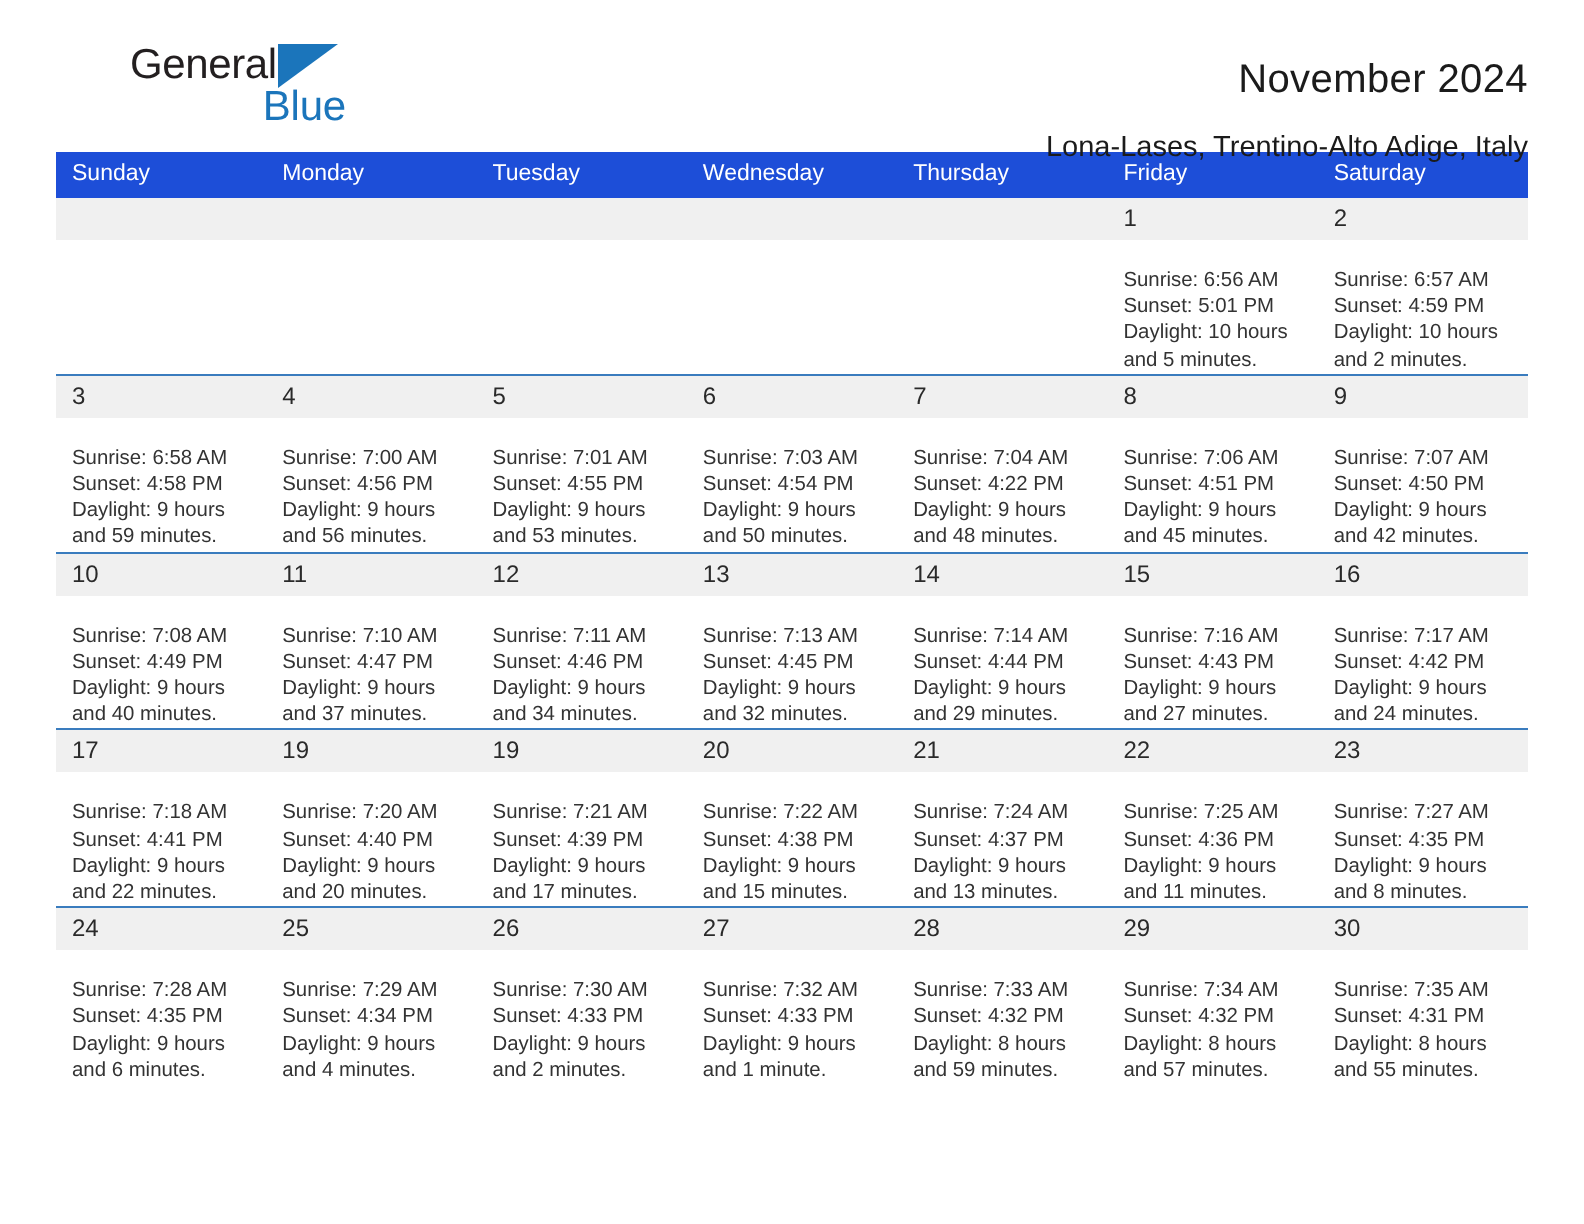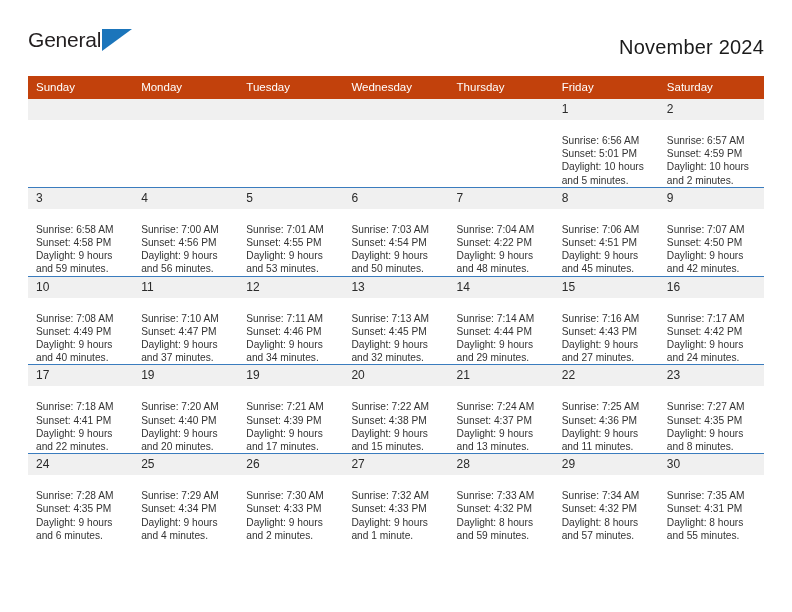--- a/index.html
+++ b/index.html
@@ -20,21 +20,22 @@
     height: 612px;
     padding: 0 28px;
   }
 
   
   .masthead {
     display: flex;
     align-items: flex-start;
     justify-content: space-between;
     height: 76px;
-    padding-top: 29px;
+    padding-top: 22px;
+    margin-left: 37px;
   }
 
   .logo {
     display: block;
     width: 120px;
     line-height: 0;
   }
   .logo-row {
     display: flex;
     align-items: flex-start;
@@ -80,21 +81,21 @@
   }
 
   
   .calendar {
     width: 736px;
     border-collapse: collapse;
     table-layout: fixed;
   }
 
   .calendar thead th {
-    background: #c2410c;
+    background: #1d4ed8;
     color: #ffffff;
     font-size: 11.5px;
     font-weight: normal;
     text-align: left;
     padding: 5px 0 6px 8px;
     height: 22px;
   }
 
   .calendar td {
     width: 105.14px;
@@ -137,24 +138,26 @@
 
 <div class="page">
 
   <div class="masthead">
 
     <div class="logo">
       <div class="logo-row">
         <span class="logo-general">General</span>
         <span class="logo-tri"></span>
       </div>
+      <div class="logo-blue">Blue</div>
     </div>
 
     <div class="titles">
       <h1 class="cal-title">November 2024</h1>
+      <div class="cal-subtitle">Lona-Lases, Trentino-Alto Adige, Italy</div>
     </div>
 
   </div>
 
   <table class="calendar">
     <thead>
       <tr id="weekday-row">
           <th>Sunday</th>
           <th>Monday</th>
           <th>Tuesday</th>

